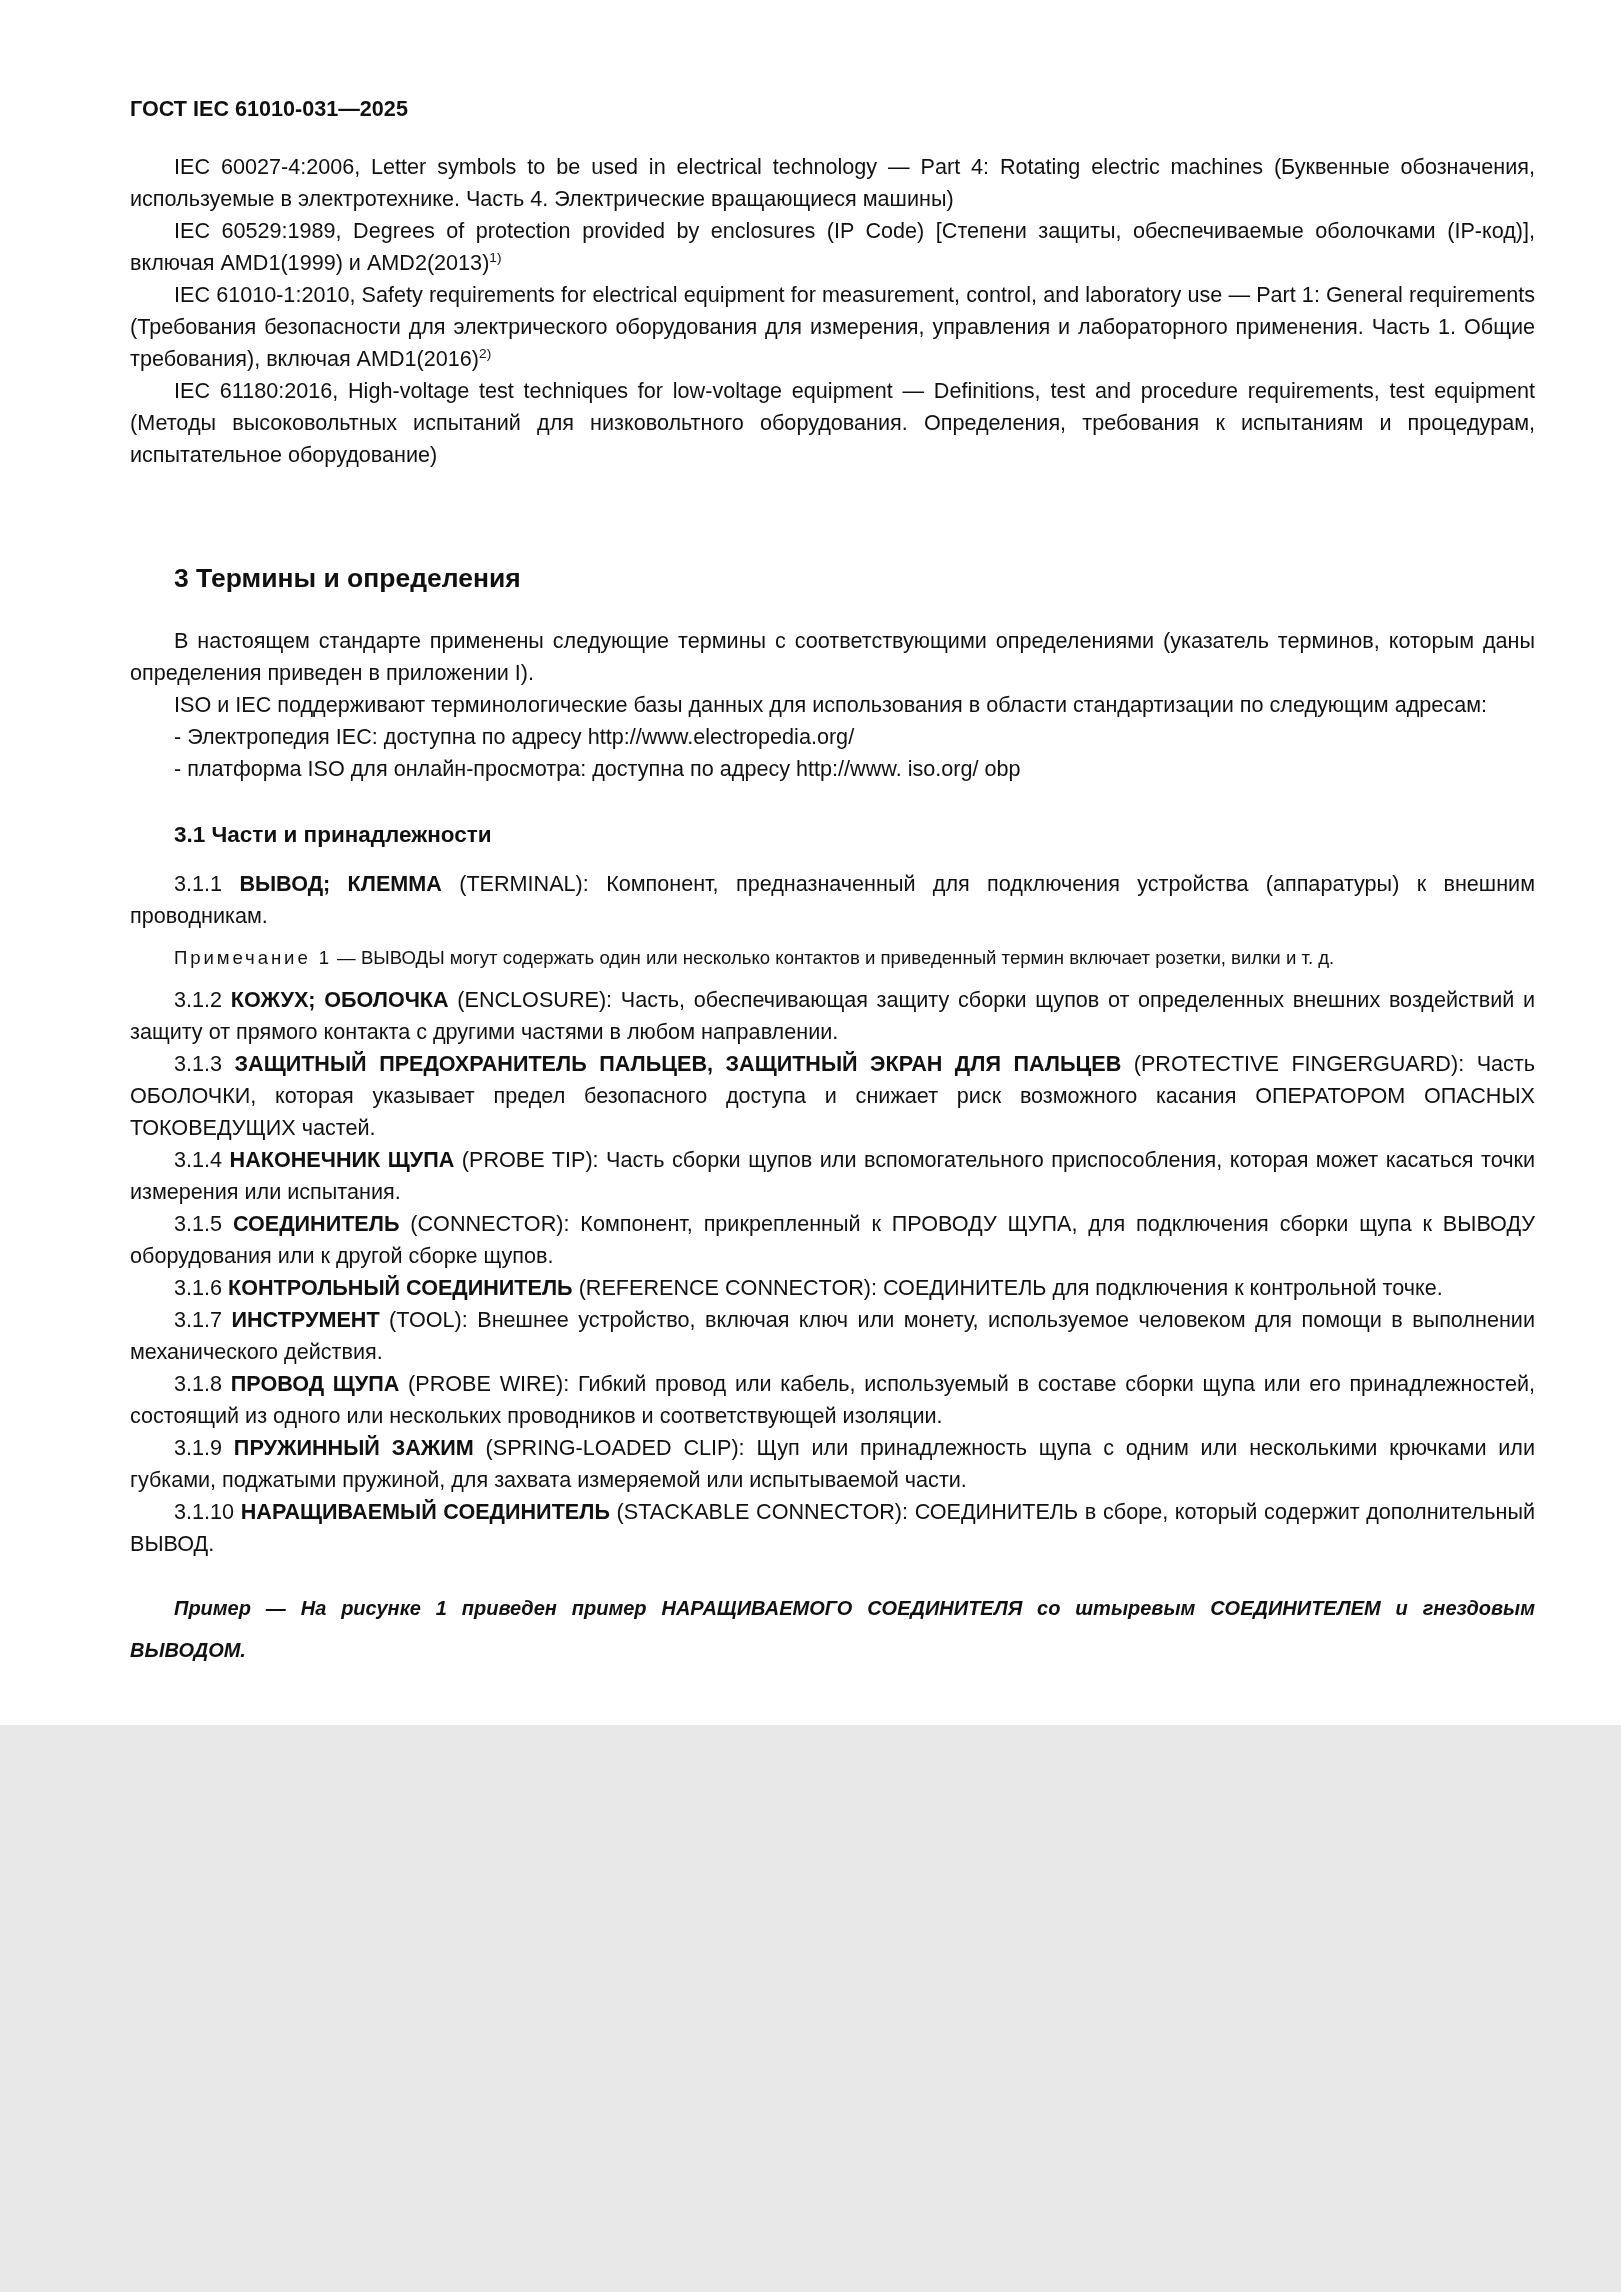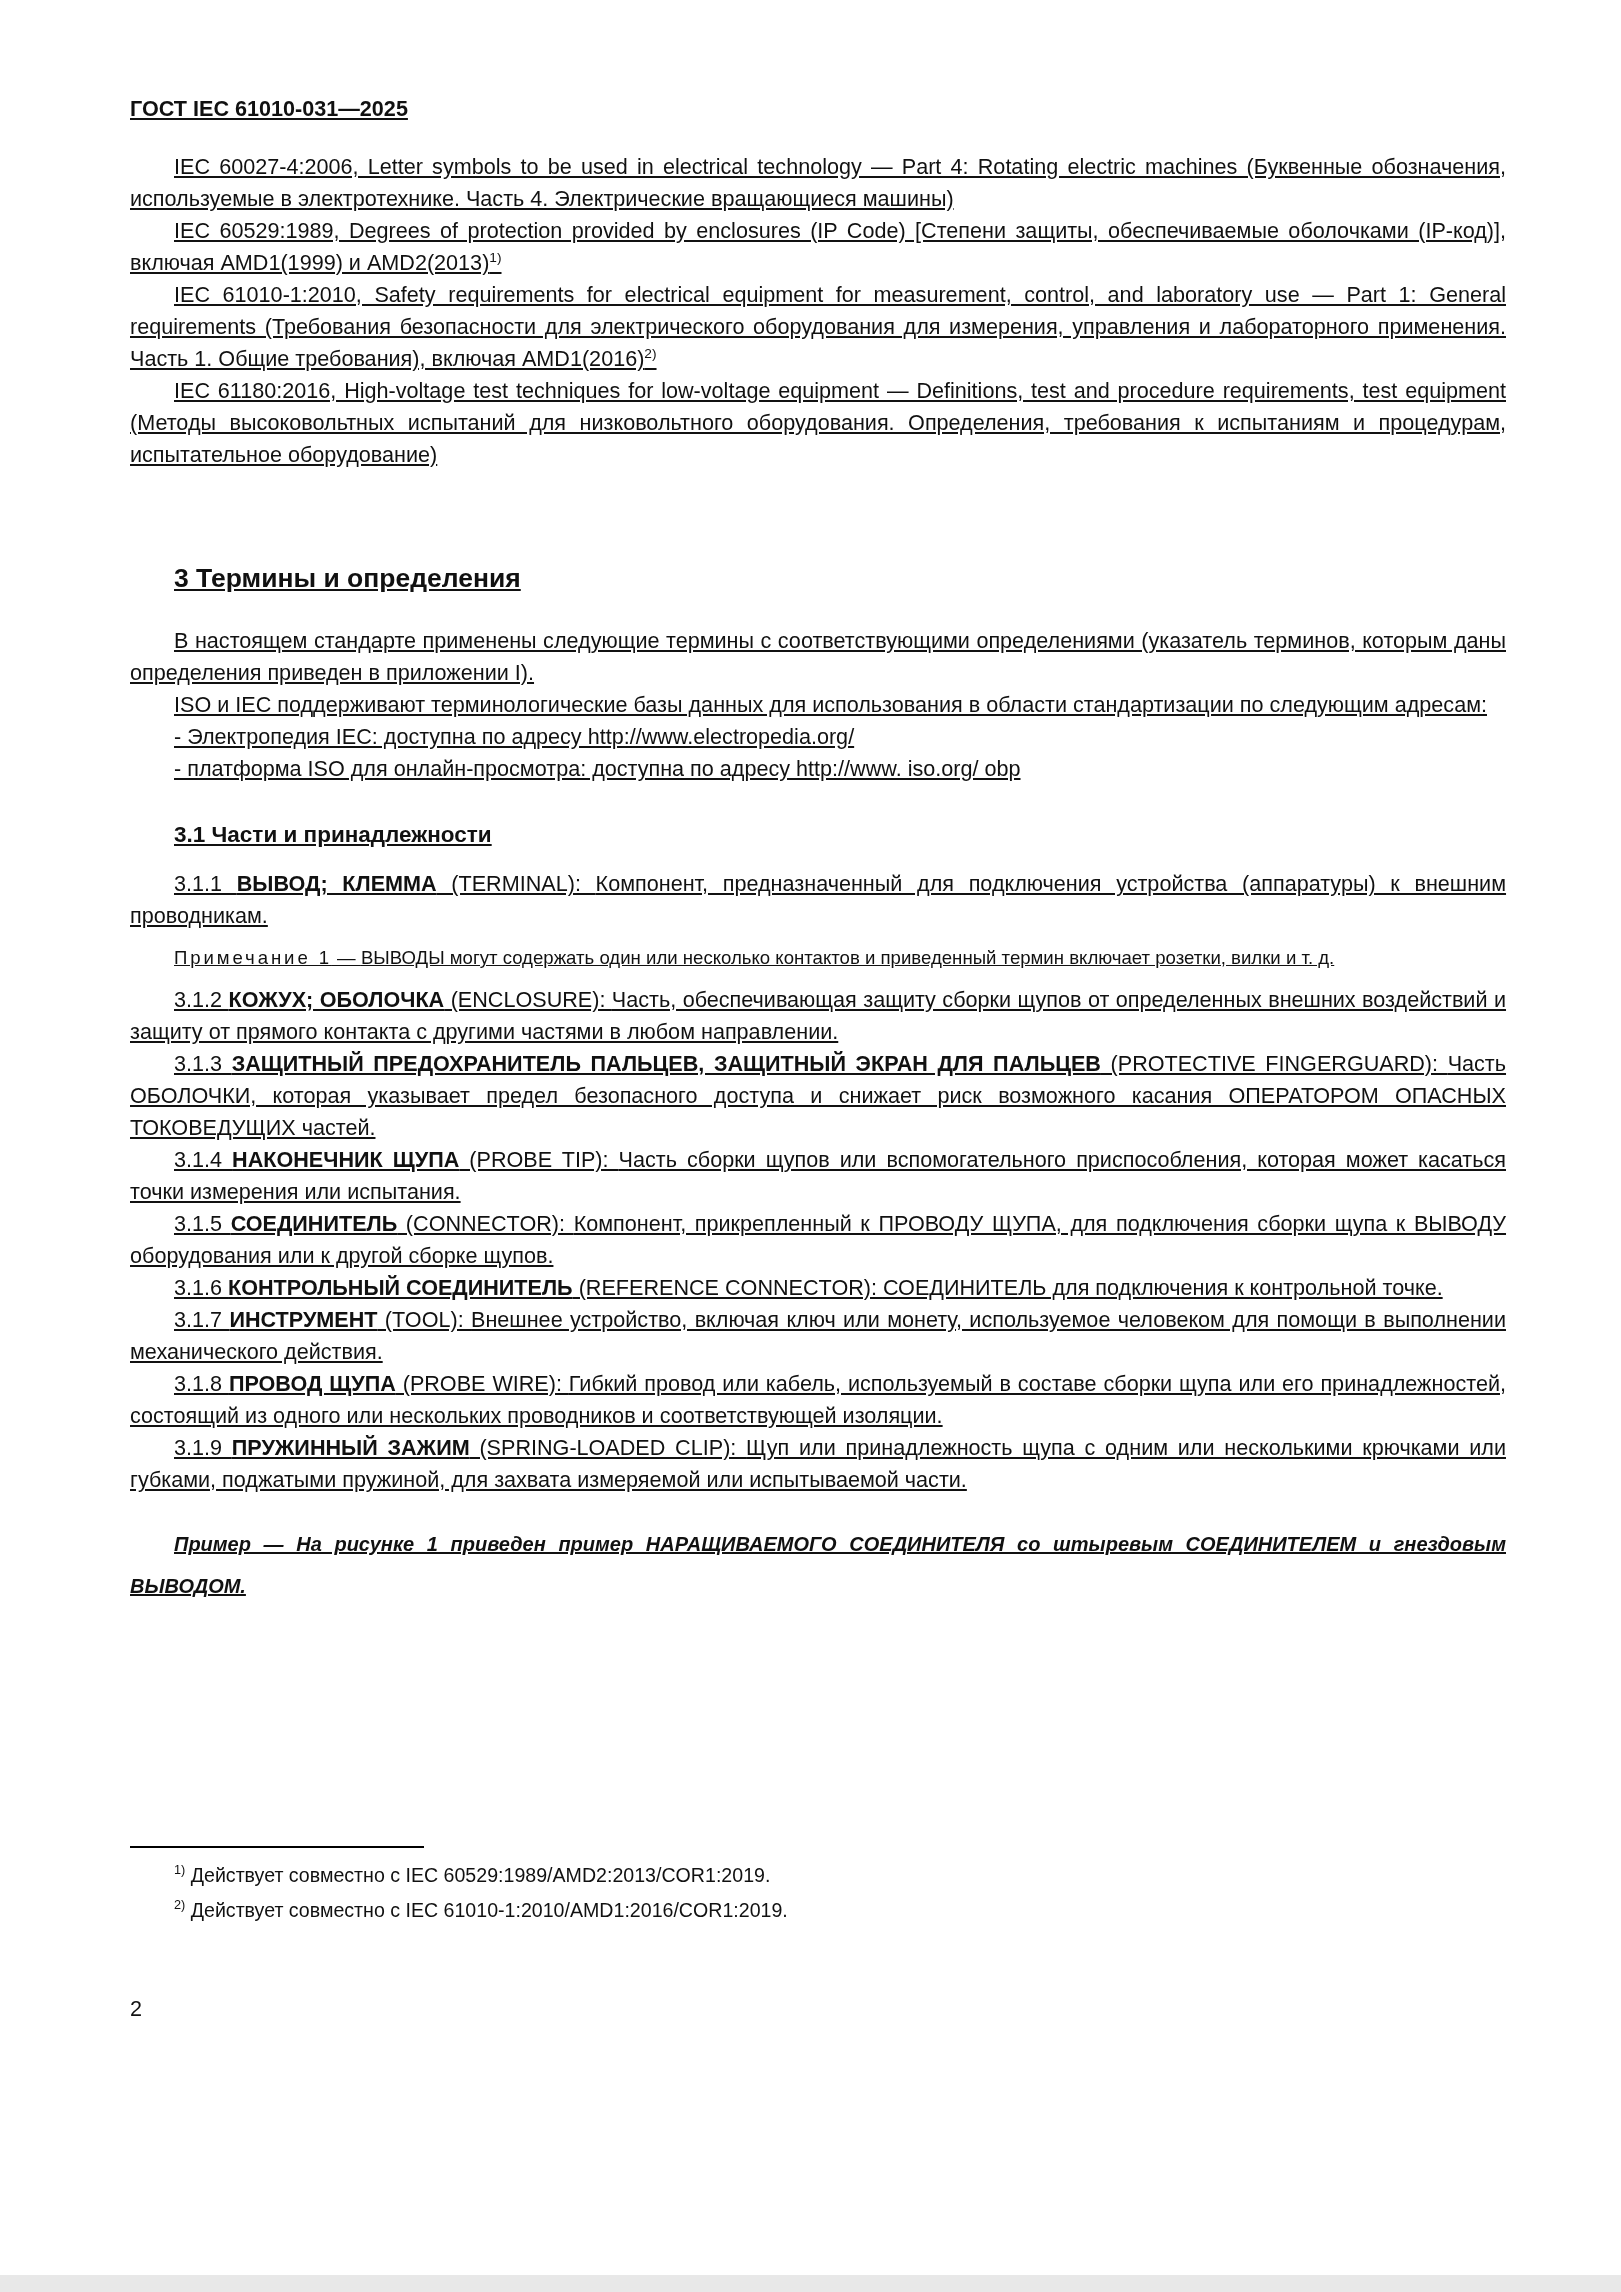--- a/index.html
+++ b/index.html
@@ -1,27 +1,26 @@
 <!DOCTYPE html>
 <html><head>
 <meta charset="utf-8">
 <style>
   * { margin: 0; padding: 0; box-sizing: border-box; }
   html, body { background: #e8e8e8; }
   .page {
     position: relative;
     width: 1621px;
-    height: 2275px;
+    height: 1725px;
     margin: 0 auto;
     background: #ffffff;
     color: #111111;
     font-family: "Liberation Sans", sans-serif;
-    padding: 96px 115px 0 130px;
+    padding: 96px 86px 0 130px;
     overflow: hidden;
-    text-decoration: underline;
   }
   .doc-header {
     font-size: 21.6px;
     font-weight: bold;
     line-height: 25.5px;
     margin-bottom: 29px;
   }
   p.body-p {
     font-size: 21.6px;
     line-height: 32px;
@@ -131,20 +130,21 @@
     <p class="body-p"><span>3.1.5 </span><b>СОЕДИНИТЕЛЬ</b><span> (CONNECTOR): </span><span>Компонент, прикрепленный к ПРОВОДУ ЩУПА, для подключения сборки щупа к ВЫВОДУ оборудования или к другой сборке щупов.</span></p>
 
     <p class="body-p"><span>3.1.6 </span><b>КОНТРОЛЬНЫЙ СОЕДИНИТЕЛЬ</b><span> (REFERENCE CONNECTOR): </span><span>СОЕДИНИТЕЛЬ для подключения к контрольной точке.</span></p>
 
     <p class="body-p"><span>3.1.7 </span><b>ИНСТРУМЕНТ</b><span> (TOOL): </span><span>Внешнее устройство, включая ключ или монету, используемое человеком для помощи в выполнении механического действия.</span></p>
 
     <p class="body-p"><span>3.1.8 </span><b>ПРОВОД ЩУПА</b><span> (PROBE WIRE): </span><span>Гибкий провод или кабель, используемый в составе сборки щупа или его принадлежностей, состоящий из одного или нескольких проводников и соответствующей изоляции.</span></p>
 
     <p class="body-p"><span>3.1.9 </span><b>ПРУЖИННЫЙ ЗАЖИМ</b><span> (SPRING-LOADED CLIP): </span><span>Щуп или принадлежность щупа с одним или несколькими крючками или губками, поджатыми пружиной, для захвата измеряемой или испытываемой части.</span></p>
 
+    <p class="body-p"><span>3.1.10 </span><b>НАРАЩИВАЕМЫЙ СОЕДИНИТЕЛЬ</b><span> (STACKABLE CONNECTOR): </span><span>СОЕДИНИТЕЛЬ в сборе, который содержит дополнительный ВЫВОД.</span></p>
 
     <p class="example">Пример — На рисунке 1 приведен пример НАРАЩИВАЕМОГО СОЕДИНИТЕЛЯ со штыревым СОЕДИНИТЕЛЕМ и гнездовым ВЫВОДОМ.</p>
   </section>
 
   <div class="footnotes">
     <div class="fn-rule"></div>
     <p class="fn"><sup>1)</sup><span> Действует совместно с IEC 60529:1989/AMD2:2013/COR1:2019.</span></p>
     <p class="fn"><sup>2)</sup><span> Действует совместно с IEC 61010-1:2010/AMD1:2016/COR1:2019.</span></p>
   </div>
 

